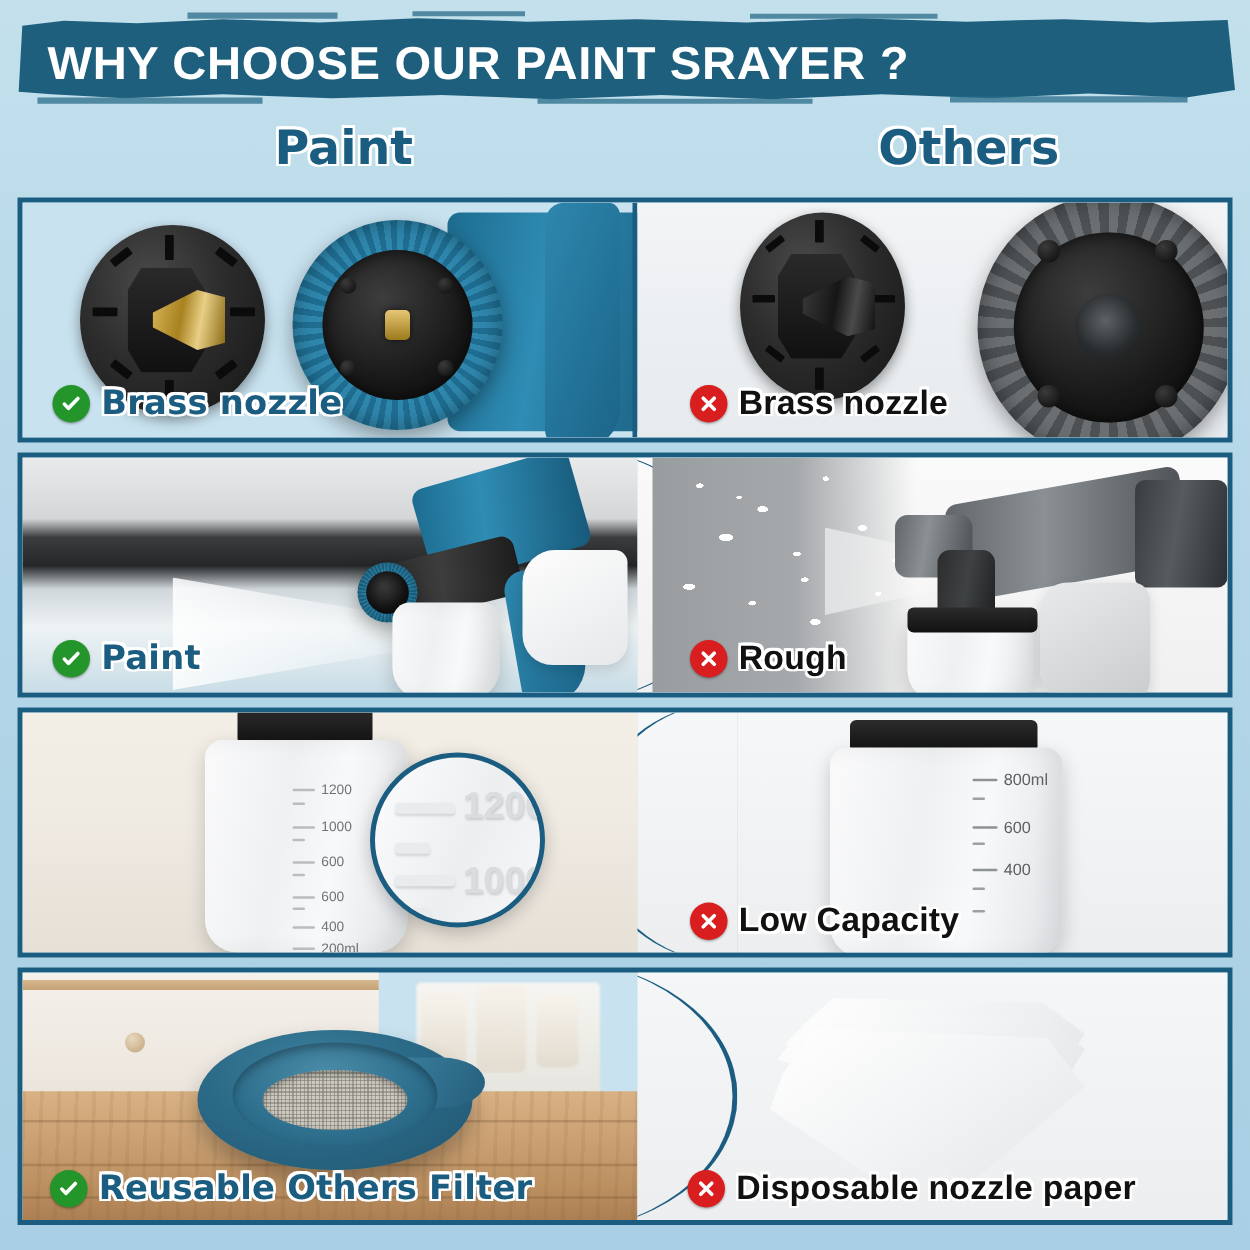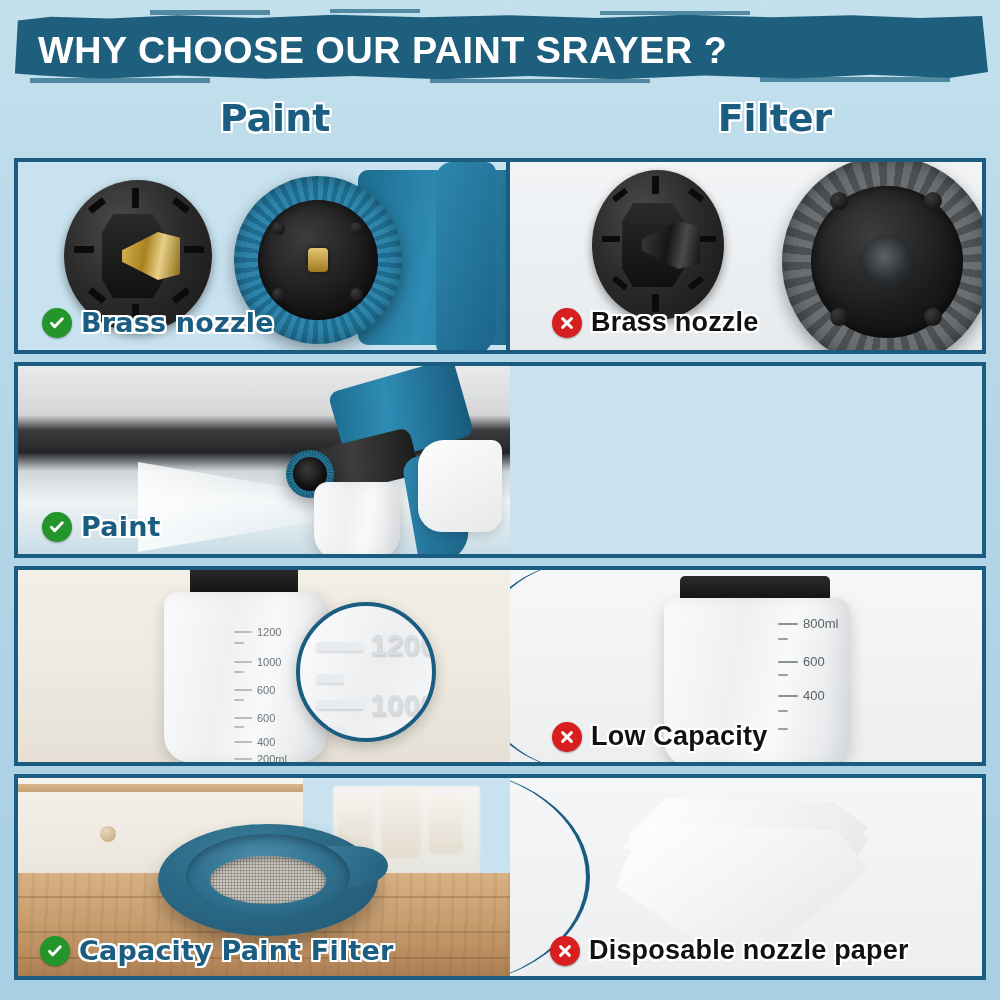--- a/index.html
+++ b/index.html
@@ -312,21 +312,21 @@
     <div class="brush-speck s2"></div>
     <div class="brush-speck s3"></div>
     <div class="brush-speck s4"></div>
     <div class="brush-speck s5"></div>
     <div class="brush-speck s6"></div>
     <div class="banner-title">WHY CHOOSE OUR PAINT SRAYER ?</div>
   </div>
 
   <div class="col-heads">
     <div class="col-head ours">Paint</div>
-    <div class="col-head others">Filter</div>
+    <div class="col-head others">Others</div>
   </div>
 
   <div class="row r1">
 
     <div class="half left">
 
       <div class="disc" style="left:46px; top:18px; width:148px; height:152px;">
         <div class="slot" style="left:68px; top:8px;  width:7px;  height:20px;"></div>
         <div class="slot" style="left:108px; top:22px; width:18px; height:7px; transform:rotate(38deg);"></div>
         <div class="slot" style="left:120px; top:66px; width:20px; height:7px;"></div>
@@ -419,20 +419,45 @@
       <div class="label" style="left:24px; bottom:12px;">
         <span class="badge ok">
           <svg width="18" height="18" viewBox="0 0 18 18">
               <path d="M3.5 9.3l3.2 3.4 7.6-7.9" stroke="#fff" stroke-width="2.9" fill="none" stroke-linecap="round" stroke-linejoin="round"></path>
             </svg>
         </span>
         <span class="ltext blue">Paint</span>
       </div>
     </div>
 
+    <div class="half right">
+      <div class="curve curve-left-bulge"></div>
+      <div class="speckle" style="left:12px;"></div>
+      <div class="spray-fan" style="left:150px; top:56px; width:120px; height:70px; opacity:.65;"></div>
+
+      <div class="body-gray" style="left:250px; top:22px; width:190px; height:78px; transform:rotate(-10deg);"></div>
+      <div class="body-gray" style="left:398px; top:18px; width:74px; height:86px; border-radius:8px;
+                  background:linear-gradient(100deg,#3a3d40,#575b5f 45%,#2c2f31);"></div>
+      <div class="body-gray" style="left:206px; top:46px; width:62px; height:50px; border-radius:10px;"></div>
+      <div class="body-gray" style="left:240px; top:74px; width:46px; height:62px;
+                  background:linear-gradient(100deg,#2c2c2c,#3f4244 50%,#1d1f20);"></div>
+      <div class="cup" style="left:216px; top:124px; width:104px; height:72px;"></div>
+      <div class="cup-collar" style="left:216px; top:120px; width:104px; height:20px;"></div>
+      <div class="paper" style="left:322px; top:100px; width:88px; height:96px; border-radius:22px 14px 18px 26px;
+                  background:linear-gradient(150deg,#e9eaec,#c9cbcd);"></div>
+
+      <div class="label" style="left:42px; bottom:12px;">
+        <span class="badge no">
+          <svg width="18" height="18" viewBox="0 0 18 18">
+              <path d="M4.6 4.6l8.8 8.8M13.4 4.6l-8.8 8.8" stroke="#fff" stroke-width="2.9" stroke-linecap="round"></path>
+            </svg>
+        </span>
+        <span class="ltext black">Rough</span>
+      </div>
+    </div>
   </div>
 
   <div class="row r3">
 
     <div class="half left">
       <div class="cup-collar" style="left:172px; top:-4px; width:108px; height:30px;"></div>
       <div class="cup" style="left:146px; top:22px; width:162px; height:170px;"></div>
 
       <div class="grad big" style="left:216px; top:56px;">
         <span class="tick" style="width:18px;"></span>
@@ -546,21 +571,21 @@
       <div class="filter-tab" style="left:300px; top:68px; width:70px; height:40px;"></div>
       <div class="filter-rim" style="left:168px; top:56px; width:164px; height:84px;"></div>
       <div class="filter-mesh" style="left:192px; top:78px; width:116px; height:48px;"></div>
 
       <div class="label" style="left:22px; bottom:10px;">
         <span class="badge ok">
           <svg width="18" height="18" viewBox="0 0 18 18">
               <path d="M3.5 9.3l3.2 3.4 7.6-7.9" stroke="#fff" stroke-width="2.9" fill="none" stroke-linecap="round" stroke-linejoin="round"></path>
             </svg>
         </span>
-        <span class="ltext blue">Capacity Paint Filter</span>
+        <span class="ltext blue">Reusable Others Filter</span>
       </div>
     </div>
 
     <div class="half right">
       <div class="curve curve-left-bulge"></div>
       <div class="paper" style="left:118px; top:18px; width:240px; height:60px;
                   clip-path:polygon(6% 40%, 16% 4%, 86% 10%, 100% 52%, 92% 96%, 20% 88%, 0 66%);"></div>
       <div class="paper" style="left:112px; top:30px; width:246px; height:62px;
                   clip-path:polygon(5% 38%, 15% 3%, 87% 9%, 100% 50%, 93% 95%, 19% 87%, 0 64%);"></div>
       <div class="paper" style="left:106px; top:42px; width:252px; height:130px;

